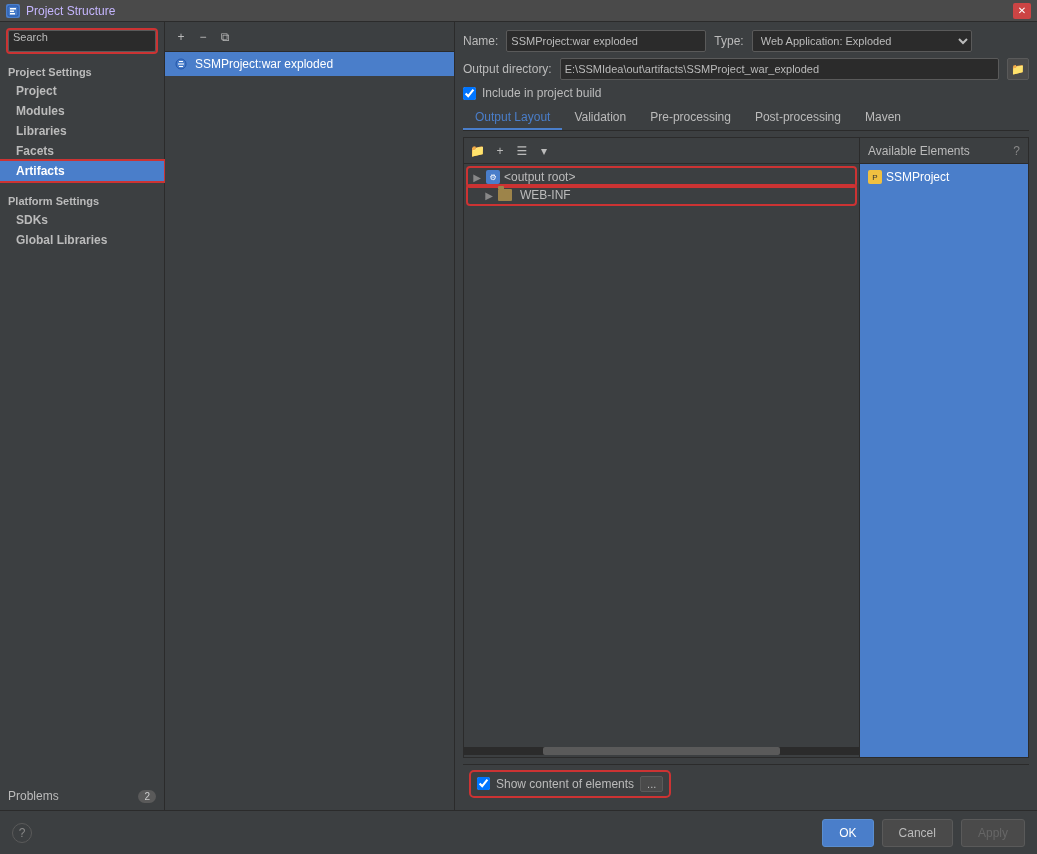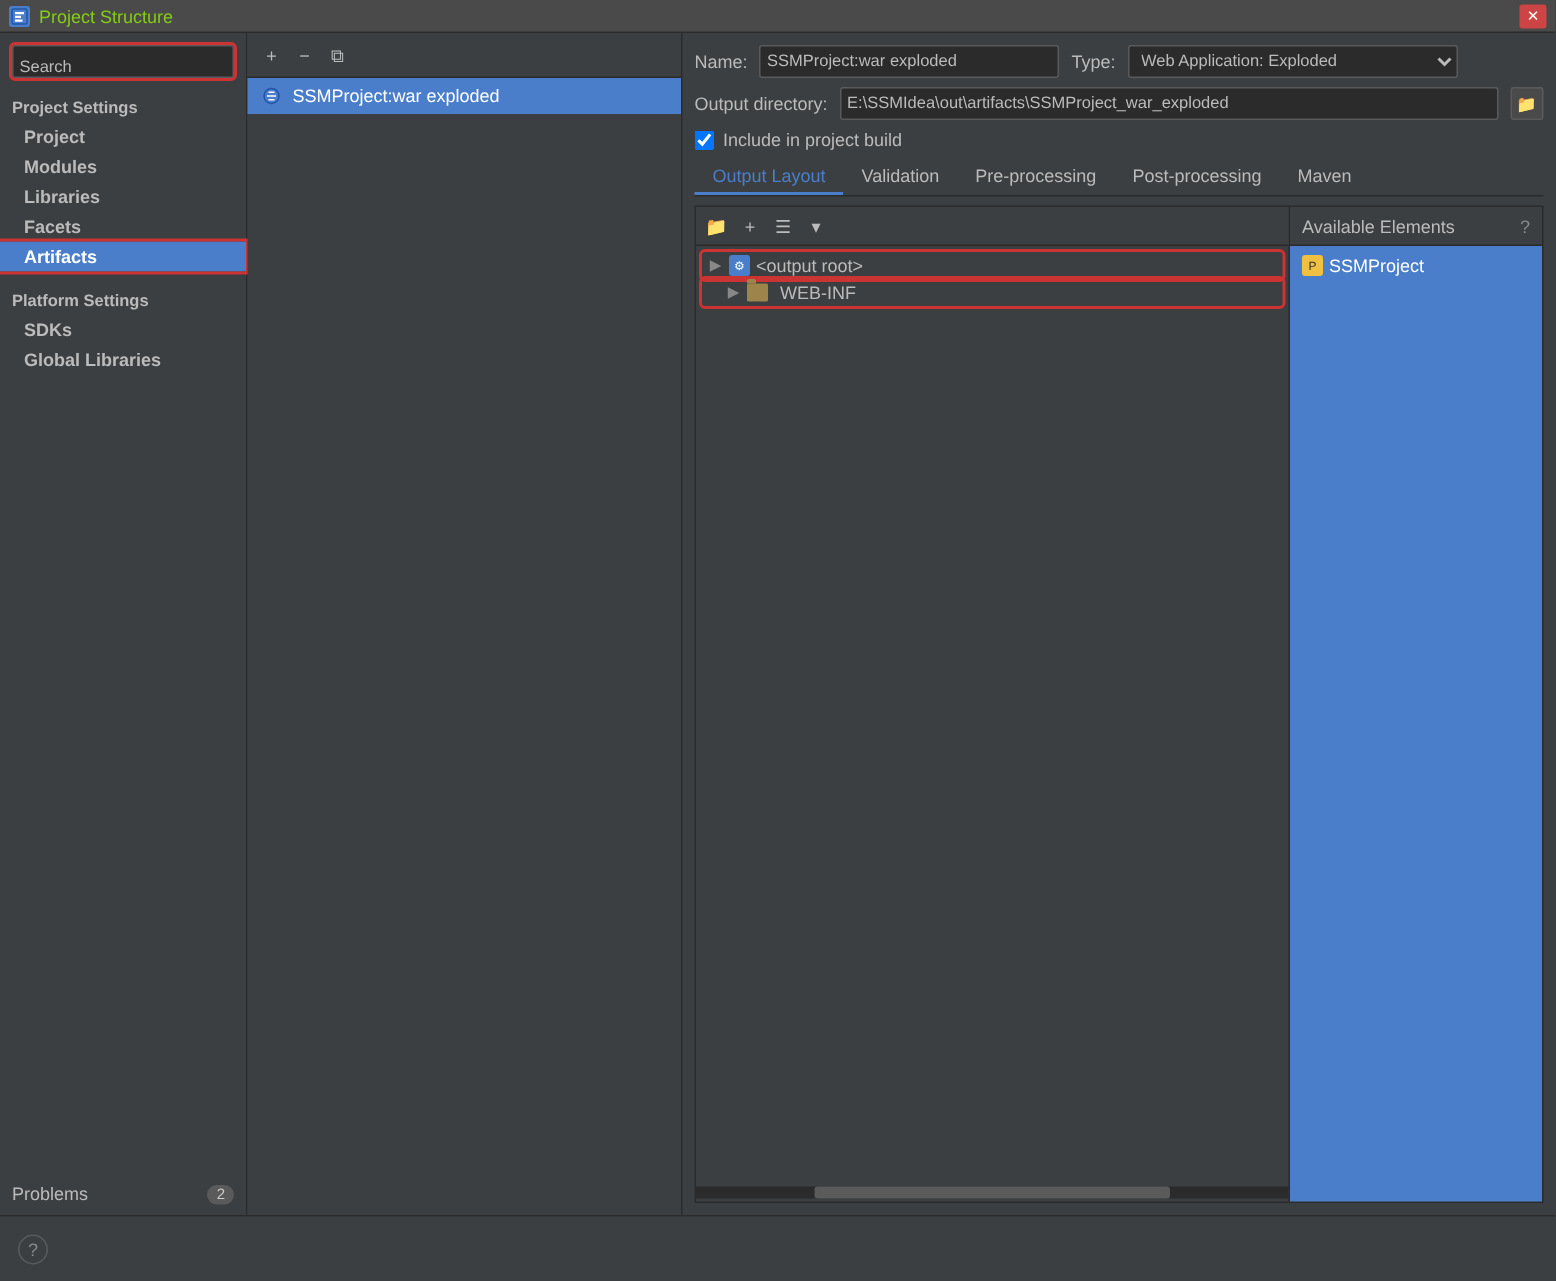--- a/index.html
+++ b/index.html
@@ -35,21 +35,21 @@
       background: #4a7eca;
       border-radius: 2px;
       display: flex;
       align-items: center;
       justify-content: center;
       font-size: 9px;
       color: white;
       font-weight: bold;
     }
     .title-text {
-      color: #84cc16;
+      color: #c4b5fd;
       font-size: 12px;
       text-align: center;
     }
     .title-bar-controls {
       display: flex;
       gap: 2px;
     }
     .title-btn {
       width: 18px;
       height: 16px;
@@ -80,21 +80,21 @@
       display: flex;
       flex-direction: column;
     }
     .search-box {
       margin: 4px 8px 8px;
       background: #2b2b2b;
       border: 1px solid #5a5a5a;
       border-radius: 2px;
       height: 22px;
       display: flex;
-      align-items: flex-end;
+      align-items: flex-start;
       padding: 0 4px;
     }
     .search-box input {
       background: transparent;
       border: none;
       outline: none;
       color: #bbbbbb;
       font-size: 11px;
       width: 100%;
     }
@@ -669,21 +669,33 @@
             </div>
             <div class="available-content">
               <div class="available-item">
                 <div class="project-icon">P</div>
                 <span>SSMProject</span>
               </div>
             </div>
           </div>
         </div>
 
+        <div class="bottom-section">
+          <div class="bottom-section-highlight red-outline">
+            <input type="checkbox" id="show-content" checked="" style="">
+            <label for="show-content">Show content of elements</label>
+            <button style="padding:1px 6px; background:#4a4a4a; border:1px solid #5a5a5a; border-radius:2px; color:#bbbbbb; cursor:pointer; font-size:11px;">...</button>
+          </div>
+        </div>
 
       </div>
     </div>
   </div>
 </div>
 
 <div class="action-bar">
   <div class="help-icon">?</div>
+  <div class="action-bar-right">
+    <button class="action-btn">OK</button>
+    <button class="action-btn secondary">Cancel</button>
+    <button class="action-btn disabled">Apply</button>
+  </div>
 </div>
 
 </body></html>

